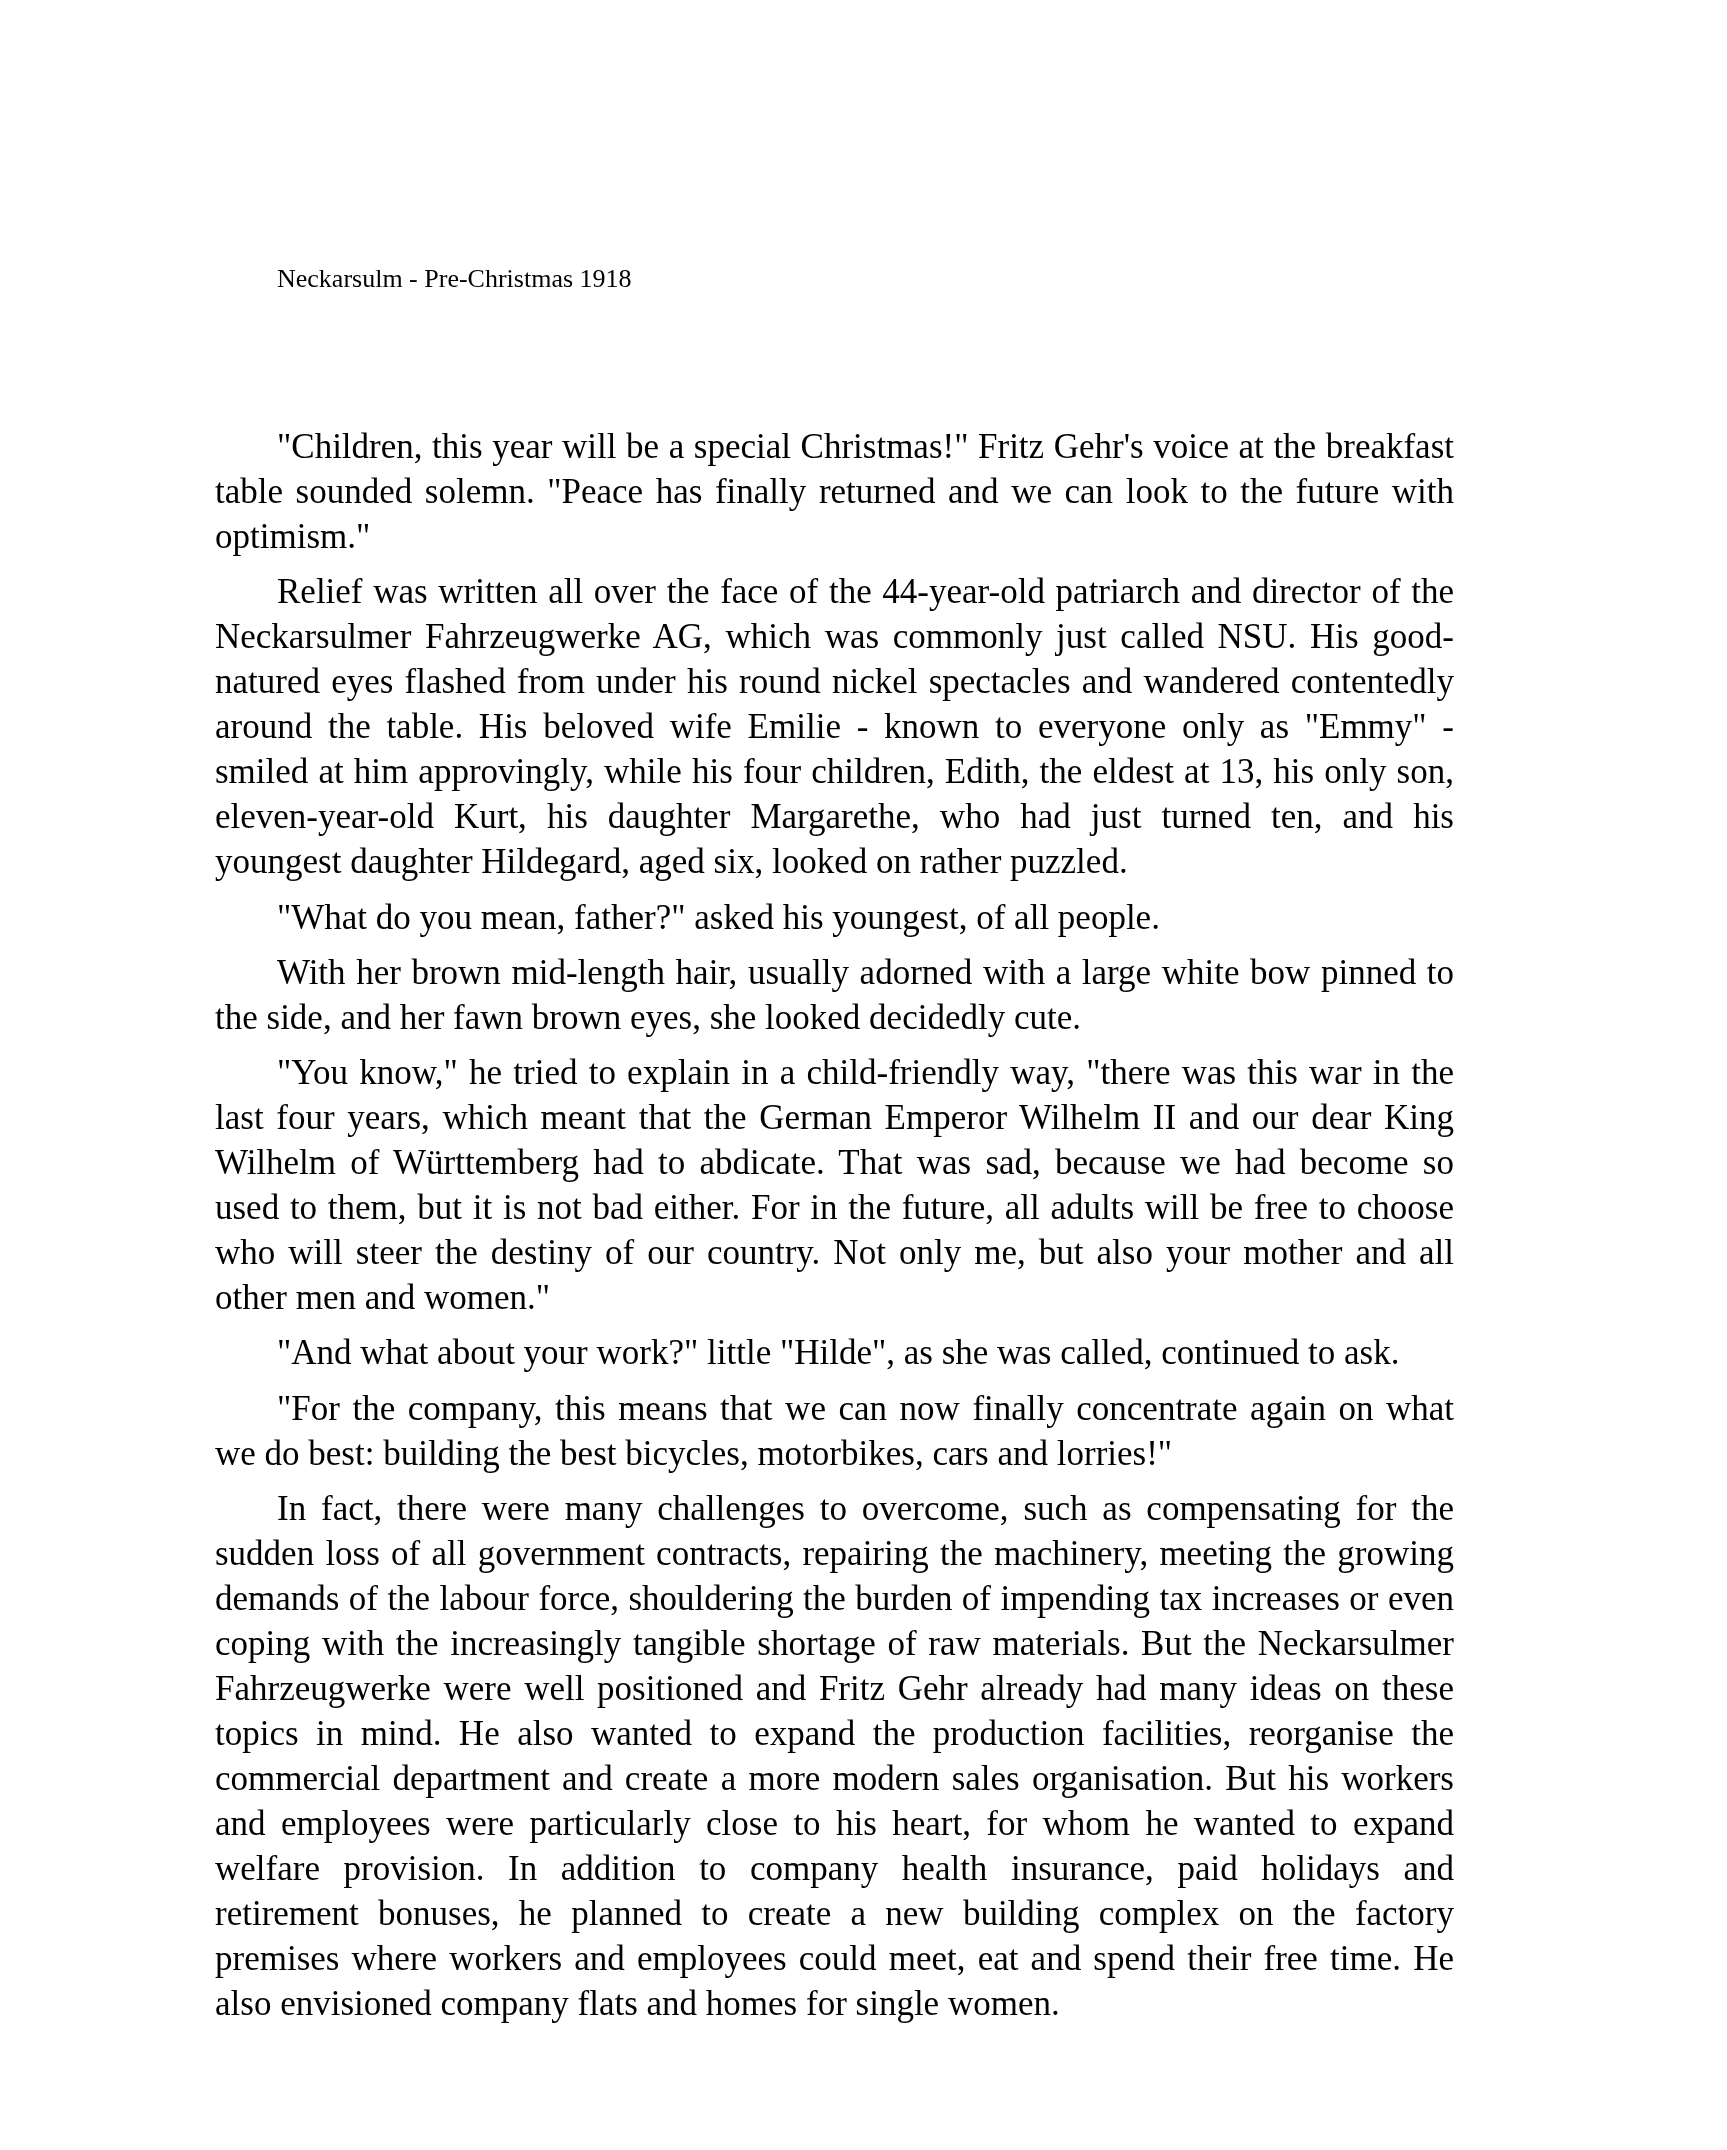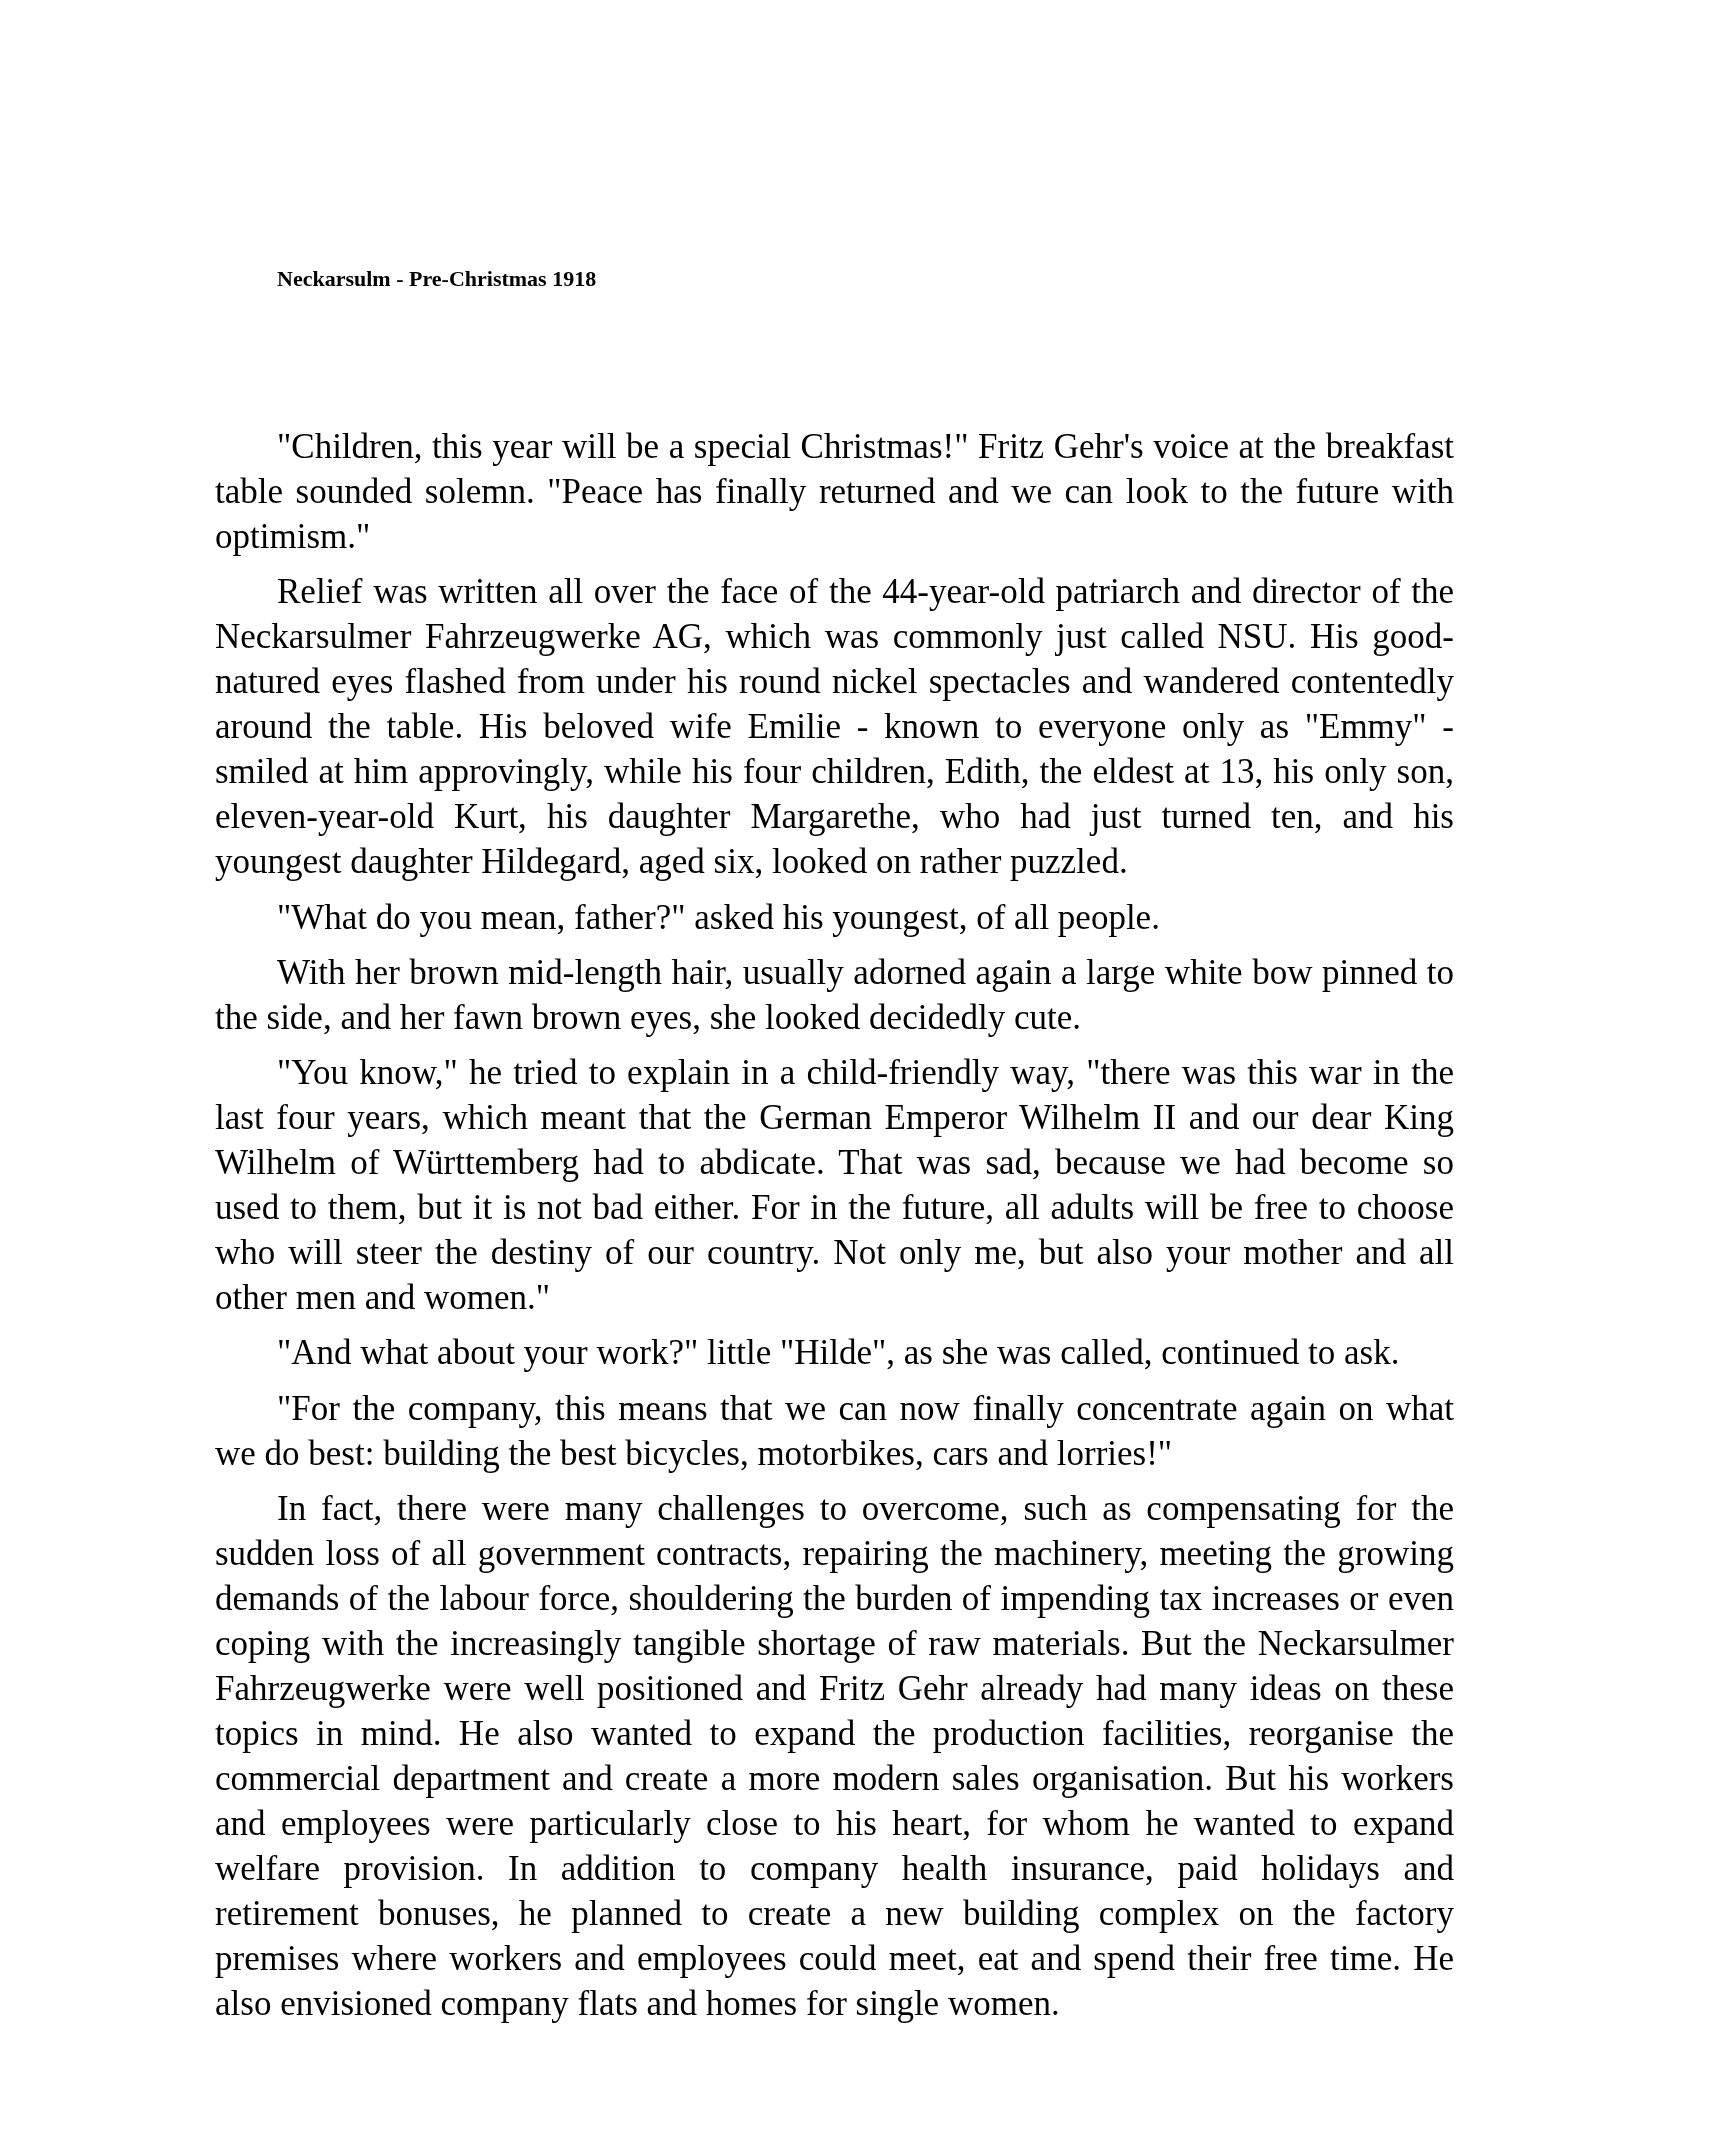--- a/index.html
+++ b/index.html
@@ -21,22 +21,22 @@
       top: 0;
       width: 1727px;
       height: 2439px;
       background: #ffffff;
     }
     .chapter-title {
       position: absolute;
       left: 277px;
       top: 258px;
       margin: 0;
-      font-weight: bold;
-      font-size: 22px;
+      font-weight: normal;
+      font-size: 26px;
       line-height: 41px;
       letter-spacing: 0px;
     }
     .body-text {
       position: absolute;
       left: 215px;
       top: 424px;
       width: 1239px;
       font-size: 35px;
       line-height: 45px;
@@ -51,21 +51,21 @@
 </head>
 <body>
 
 <div class="page">
   <h1 class="chapter-title">Neckarsulm - Pre-Christmas 1918</h1>
 
   <div class="body-text">
     <p>"Children, this year will be a special Christmas!" Fritz Gehr's voice at the breakfast table sounded solemn. "Peace has finally returned and we can look to the future with optimism."</p>
     <p>Relief was written all over the face of the 44-year-old patriarch and director of the Neckarsulmer Fahrzeugwerke AG, which was commonly just called NSU. His good-natured eyes flashed from under his round nickel spectacles and wandered contentedly around the table. His beloved wife Emilie - known to everyone only as "Emmy" - smiled at him approvingly, while his four children, Edith, the eldest at 13, his only son, eleven-year-old Kurt, his daughter Margarethe, who had just turned ten, and his youngest daughter Hildegard, aged six, looked on rather puzzled.</p>
     <p>"What do you mean, father?" asked his youngest, of all people.</p>
-    <p>With her brown mid-length hair, usually adorned again a large white bow pinned to the side, and her fawn brown eyes, she looked decidedly cute.</p>
+    <p>With her brown mid-length hair, usually adorned with a large white bow pinned to the side, and her fawn brown eyes, she looked decidedly cute.</p>
     <p>"You know," he tried to explain in a child-friendly way, "there was this war in the last four years, which meant that the German Emperor Wilhelm II and our dear King Wilhelm of Württemberg had to abdicate. That was sad, because we had become so used to them, but it is not bad either. For in the future, all adults will be free to choose who will steer the destiny of our country. Not only me, but also your mother and all other men and women."</p>
     <p>"And what about your work?" little "Hilde", as she was called, continued to ask.</p>
     <p>"For the company, this means that we can now finally concentrate again on what we do best: building the best bicycles, motorbikes, cars and lorries!"</p>
     <p>In fact, there were many challenges to overcome, such as compensating for the sudden loss of all government contracts, repairing the machinery, meeting the growing demands of the labour force, shouldering the burden of impending tax increases or even coping with the increasingly tangible shortage of raw materials. But the Neckarsulmer Fahrzeugwerke were well positioned and Fritz Gehr already had many ideas on these topics in mind. He also wanted to expand the production facilities, reorganise the commercial department and create a more modern sales organisation. But his workers and employees were particularly close to his heart, for whom he wanted to expand welfare provision. In addition to company health insurance, paid holidays and retirement bonuses, he planned to create a new building complex on the factory premises where workers and employees could meet, eat and spend their free time. He also envisioned company flats and homes for single women.</p>
   </div>
 
 </div>
 
 
 </body></html>

